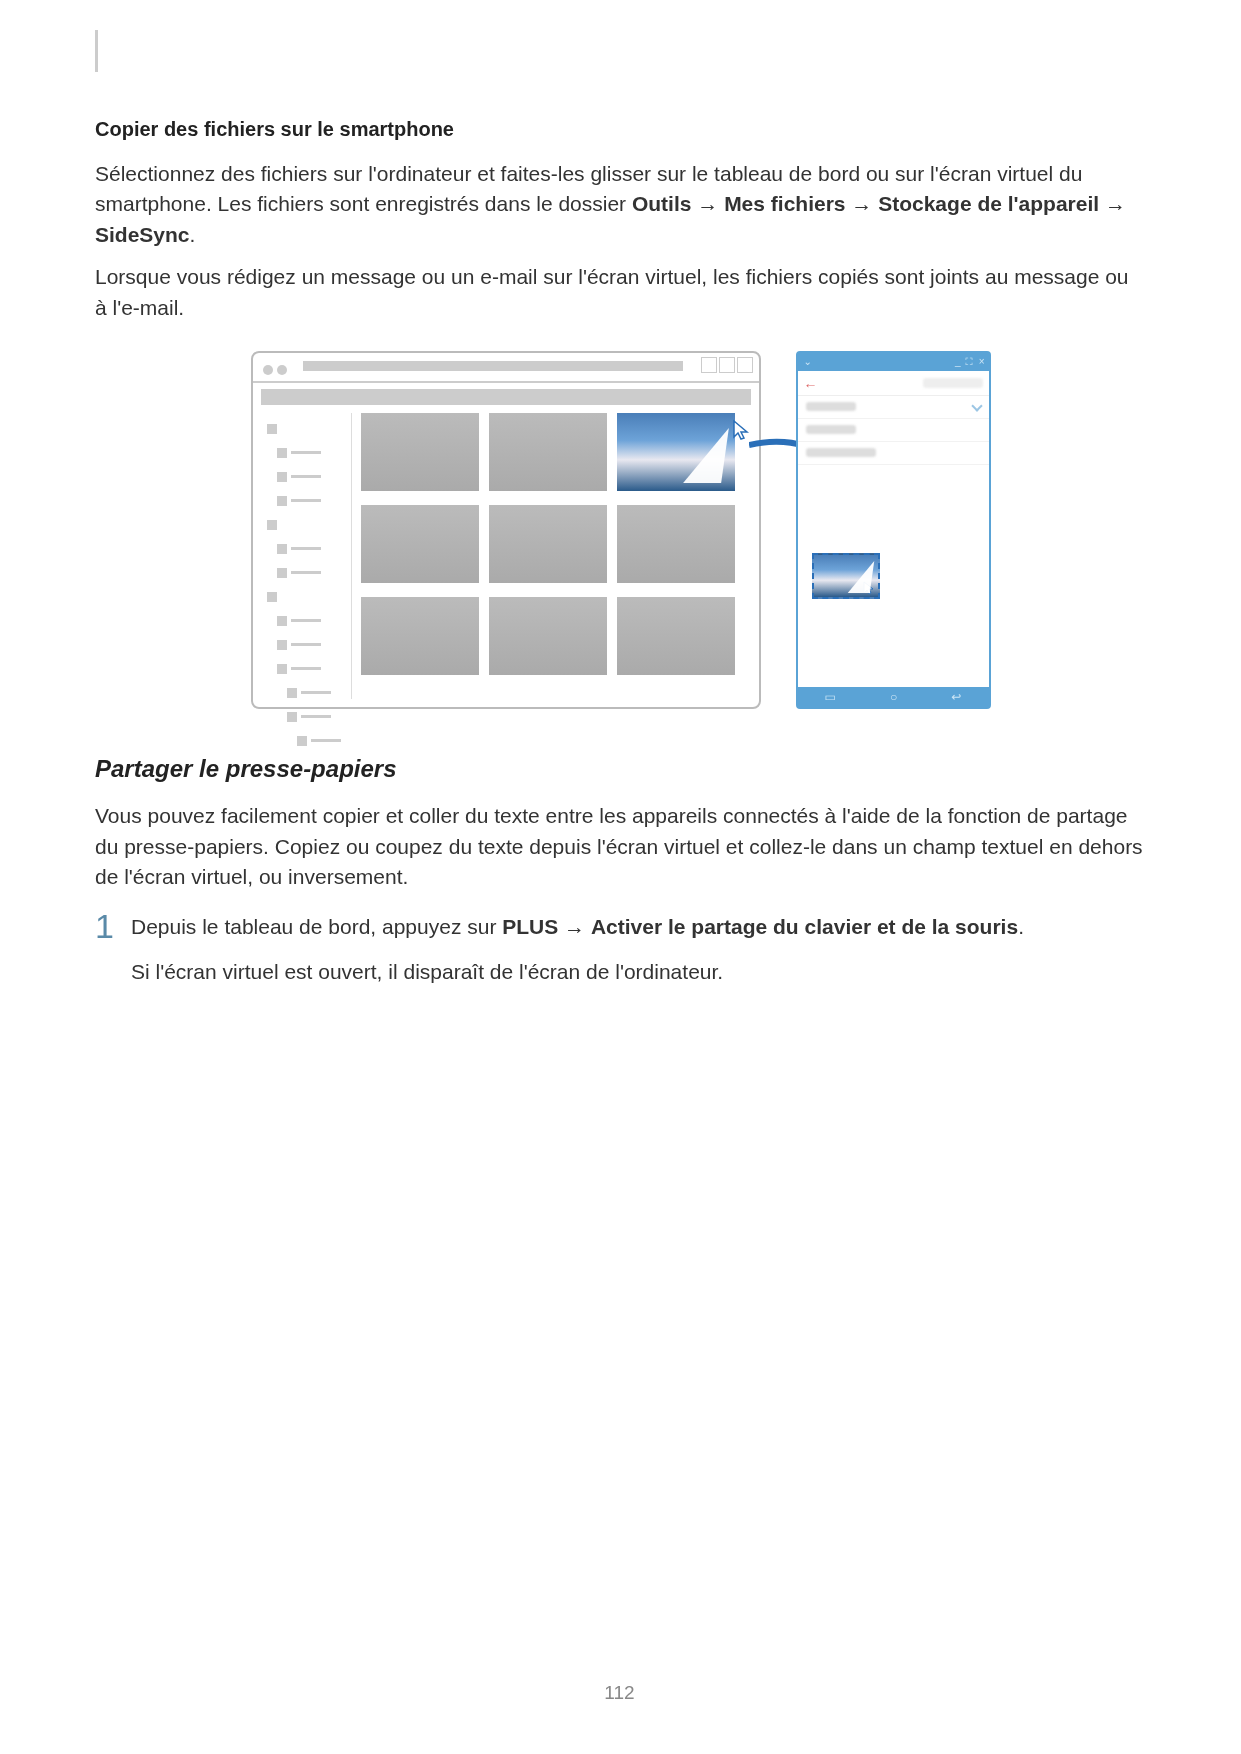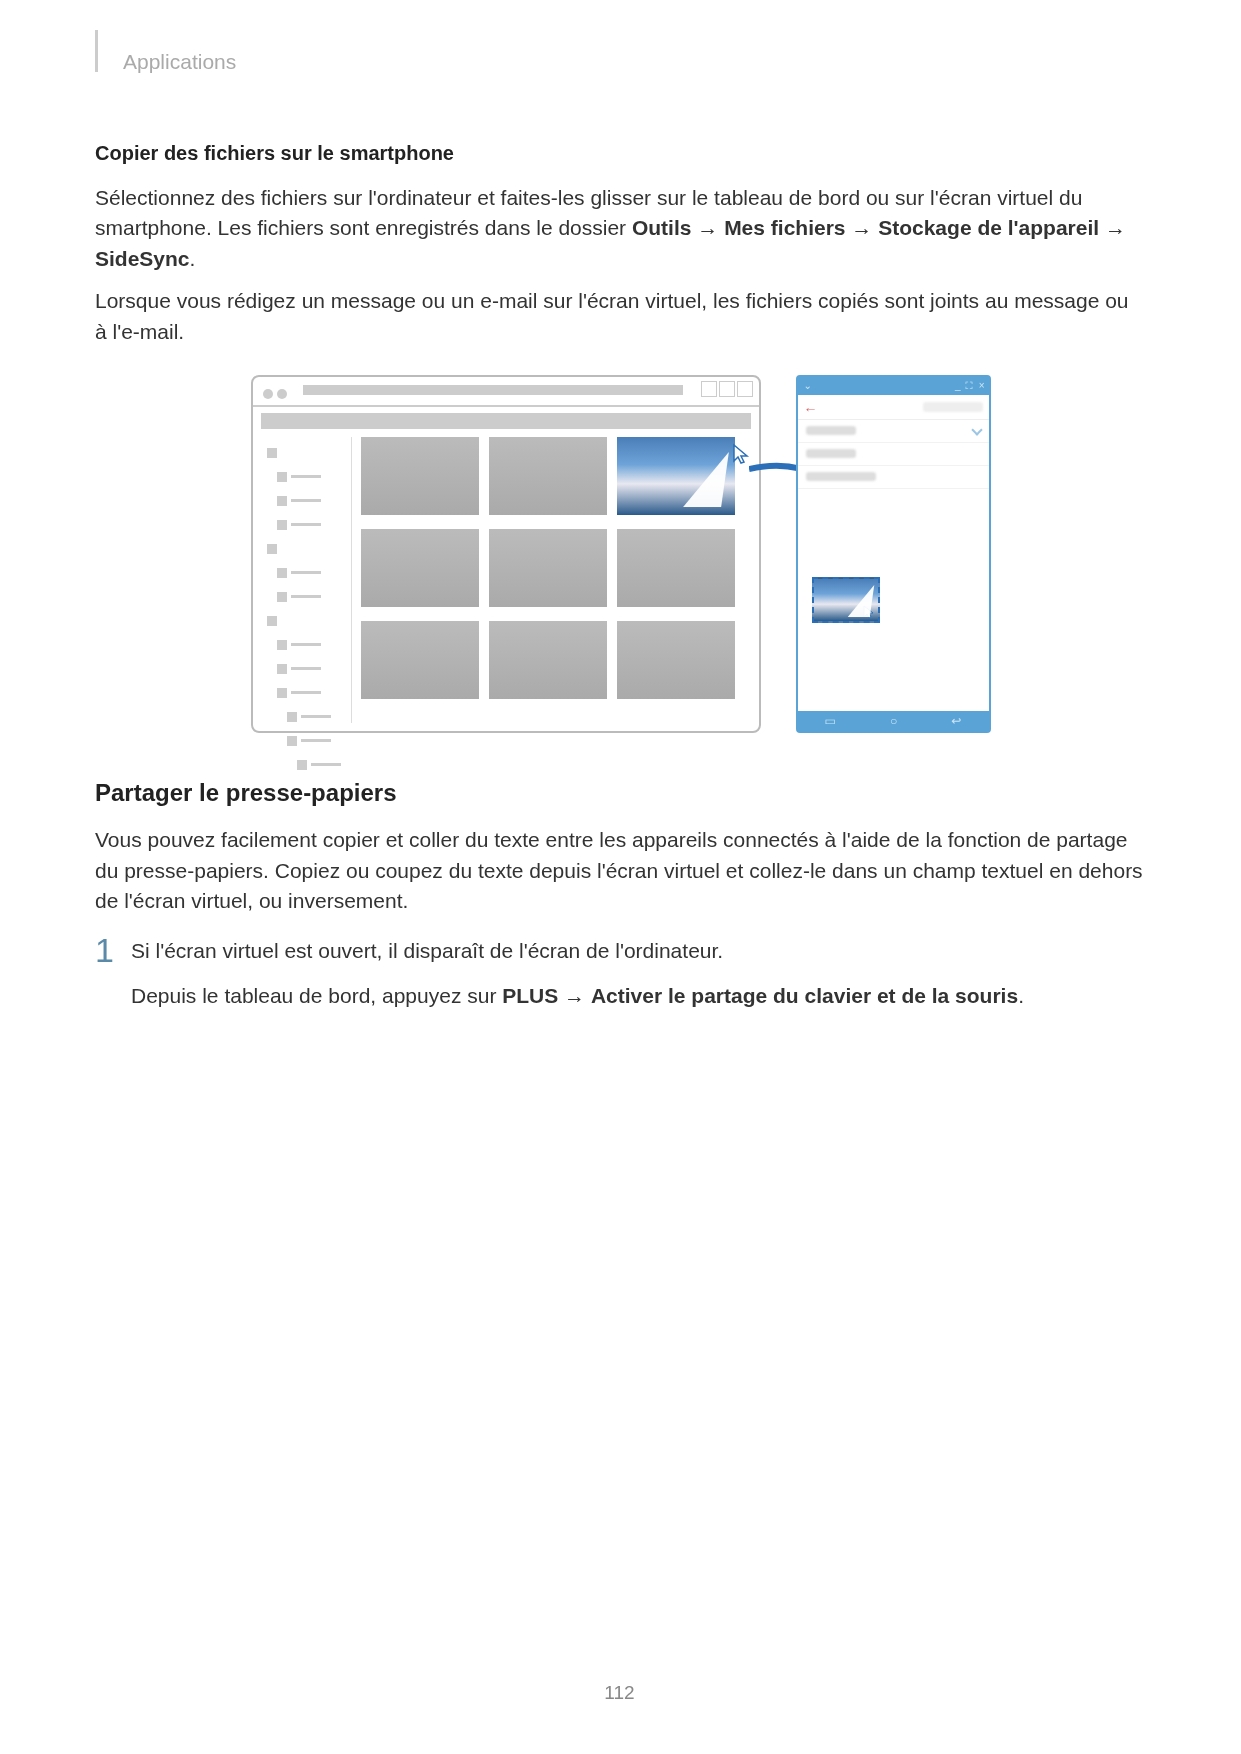--- a/index.html
+++ b/index.html
@@ -188,20 +188,21 @@
     line-height: 1.5;
     color: #333;
     padding-top: 4px;
   }
   h3.sub2 {
     font-size: 24px;
     font-weight: bold;
     color: #222;
     margin-top: 44px;
     margin-bottom: 18px;
+    font-style: italic;
   }
   h2.section {
     font-size: 31px;
     font-weight: bold;
     color: #5a8aa8;
     margin-top: 58px;
     margin-bottom: 22px;
   }
   .step {
     display: flex;
@@ -229,21 +230,20 @@
     text-align: center;
     font-size: 19px;
     color: #888;
   }
 </style>
 </head>
 <body>
 
 <div class="page">
   <div class="header-line"></div>
-  <div class="breadcrumb">Applications</div>
 
   <h3 class="sub">Copier des fichiers sur le smartphone</h3>
 
   <p class="body">
     <span>Sélectionnez des fichiers sur l'ordinateur et faites-les glisser sur le tableau de bord ou sur l'écran virtuel du smartphone. Les fichiers sont enregistrés dans le dossier </span><span class="bold">Outils</span><span class="arrow"> → </span><span class="bold">Mes fichiers</span><span class="arrow"> → </span><span class="bold">Stockage de l'appareil</span><span class="arrow"> → </span><span class="bold">SideSync</span><span>.</span>
   </p>
 
   <p class="body">Lorsque vous rédigez un message ou un e-mail sur l'écran virtuel, les fichiers copiés sont joints au message ou à l'e-mail.</p>
 
   <div class="figure">
@@ -332,21 +332,21 @@
   </div>
 
 
   <h3 class="sub2">Partager le presse-papiers</h3>
   <p class="body">Vous pouvez facilement copier et coller du texte entre les appareils connectés à l'aide de la fonction de partage du presse-papiers. Copiez ou coupez du texte depuis l'écran virtuel et collez-le dans un champ textuel en dehors de l'écran virtuel, ou inversement.</p>
 
 
   <div class="step">
     <div class="step-num">1</div>
     <div class="step-body">
-      <p>Si l'écran virtuel est ouvert, il disparaît de l'écran de l'ordinateur.</p>
       <p>
         <span>Depuis le tableau de bord, appuyez sur </span><span class="bold">PLUS</span><span class="arrow"> → </span><span class="bold">Activer le partage du clavier et de la souris</span><span>.</span>
       </p>
+      <p>Si l'écran virtuel est ouvert, il disparaît de l'écran de l'ordinateur.</p>
     </div>
   </div>
 
   <div class="page-number">112</div>
 </div>
 
 </body></html>

